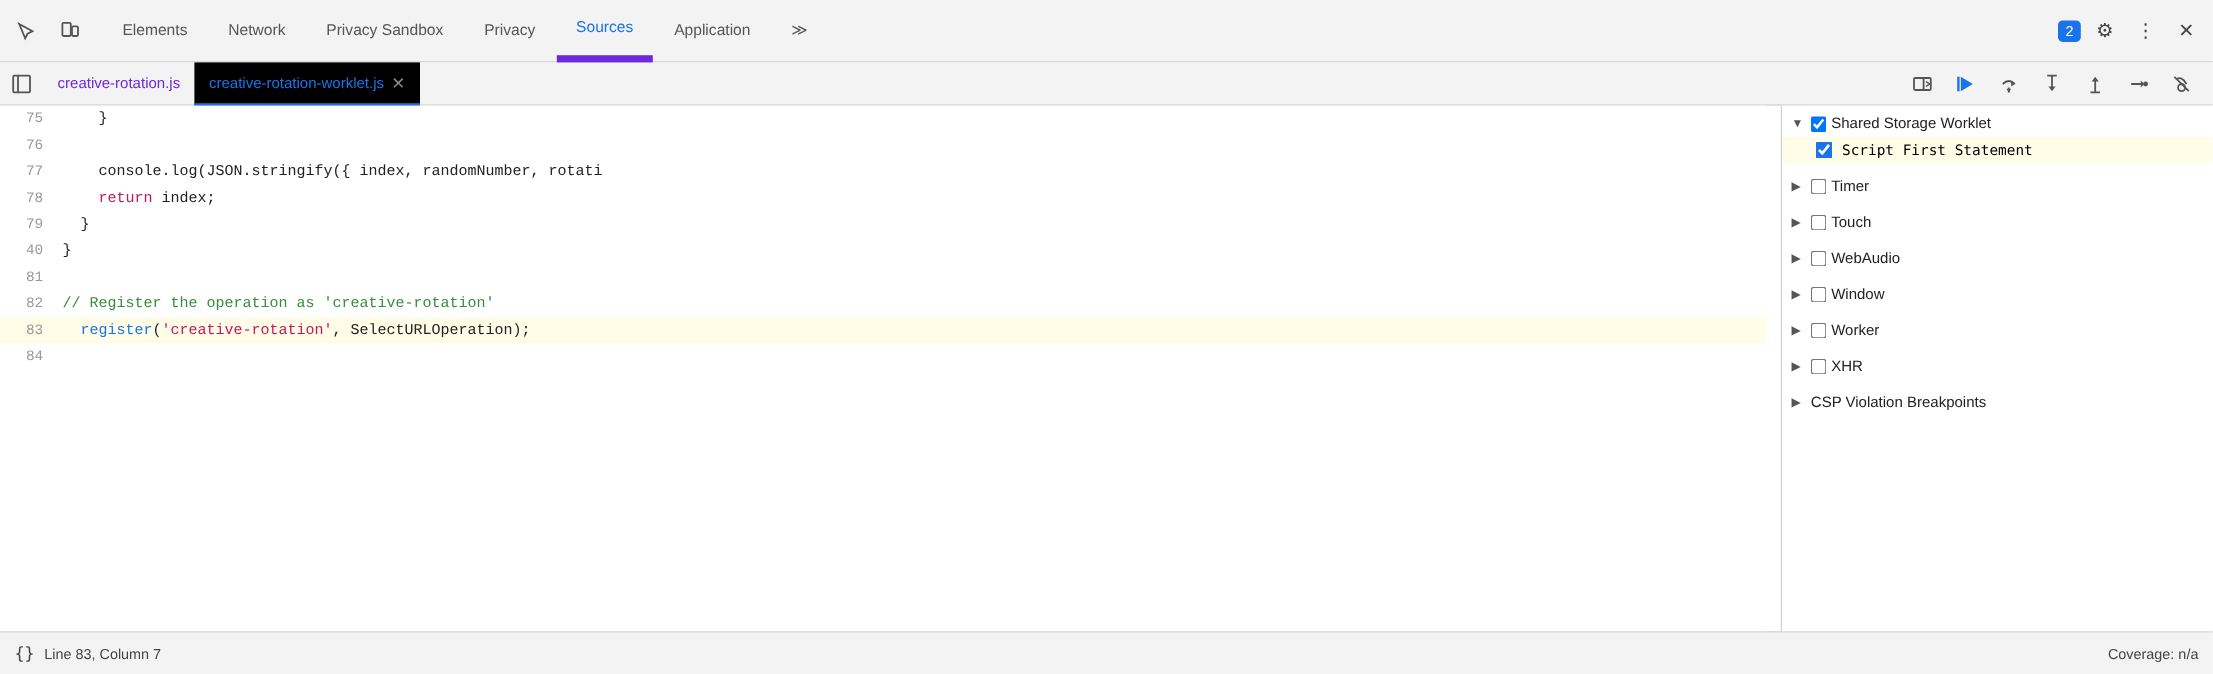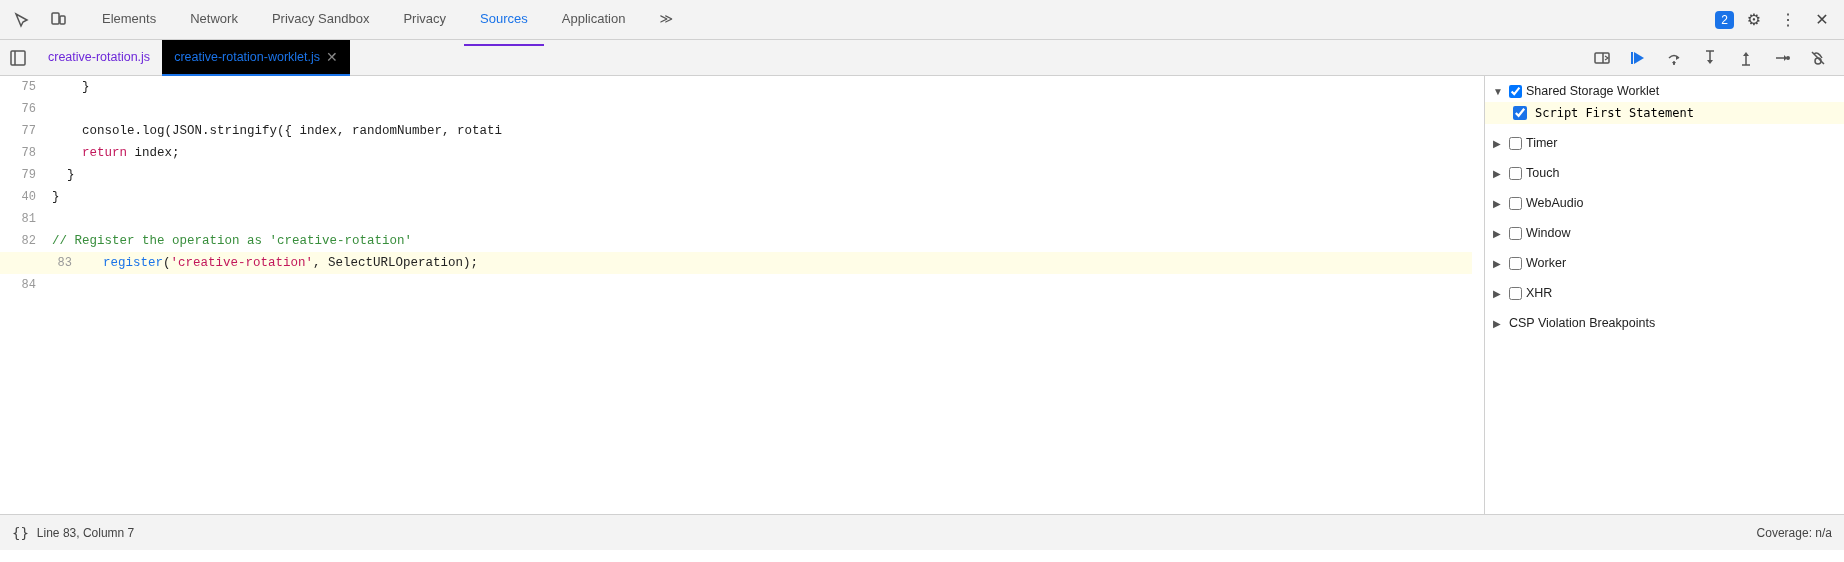--- a/index.html
+++ b/index.html
@@ -9,21 +9,21 @@
       background: #ffffff;
       width: 1844px;
       height: 562px;
       overflow: hidden;
     }
 
     
     .devtools-tabs {
       display: flex;
       align-items: center;
-      height: 40px;
+      height: 52px;
       border-bottom: 1px solid #d0d0d0;
       background: #f3f3f3;
       padding: 0 8px;
       gap: 2px;
     }
     .devtools-icons {
       display: flex;
       align-items: center;
       gap: 8px;
       margin-right: 12px;
@@ -45,21 +45,21 @@
       color: #555;
       font-size: 13px;
       border-bottom: 2px solid transparent;
       height: 52px;
       display: flex;
       align-items: center;
       white-space: nowrap;
     }
     .tab-item.active {
       color: #1a73e8;
-      border-bottom: 2px solid #6d28d9;
+      border-bottom: 6px solid #6d28d9;
     }
     .tab-spacer { flex: 1; }
     .tab-right-icons {
       display: flex;
       align-items: center;
       gap: 6px;
     }
     .badge {
       background: #1a73e8;
       color: white;
@@ -151,21 +151,20 @@
     .code-lines {
       padding: 0;
     }
     .code-line {
       display: flex;
       align-items: flex-start;
       min-height: 22px;
     }
     .code-line.highlighted {
       background: #fffde7;
-      padding-left: 36px;
     }
     .line-num {
       min-width: 48px;
       text-align: right;
       padding-right: 12px;
       color: #999;
       user-select: none;
       font-size: 12px;
     }
     .line-content {

